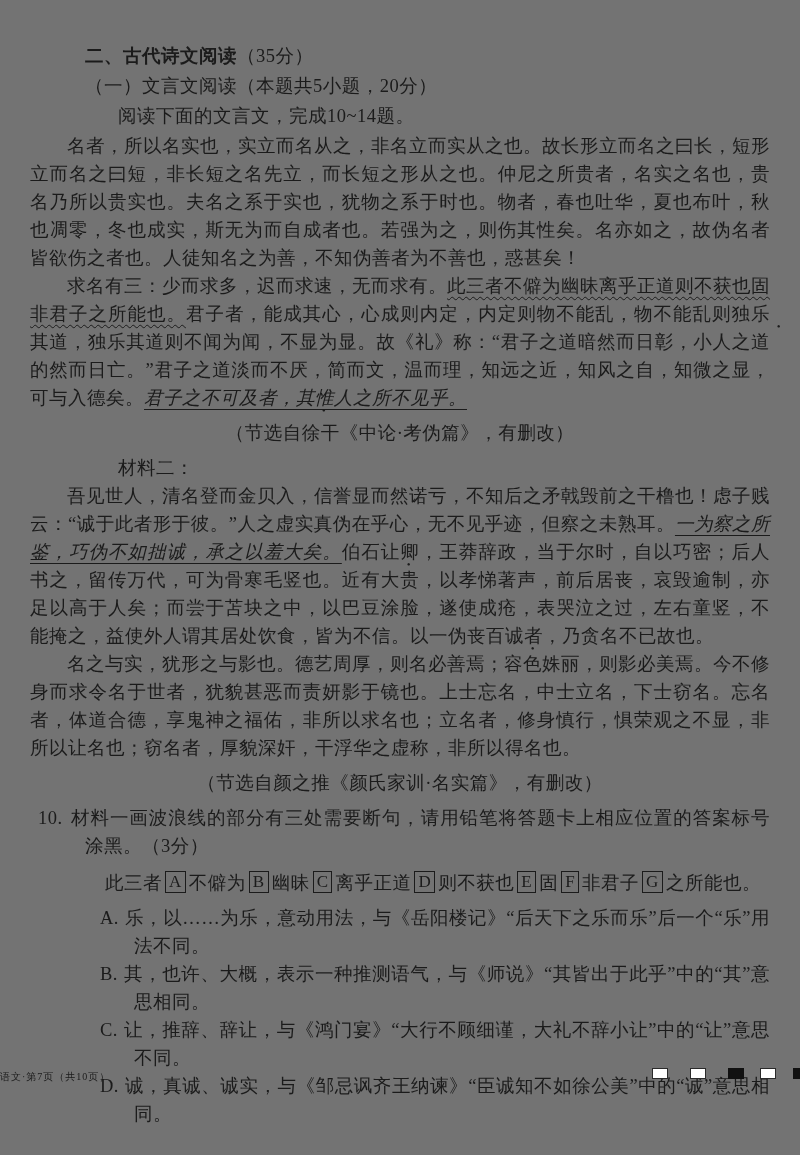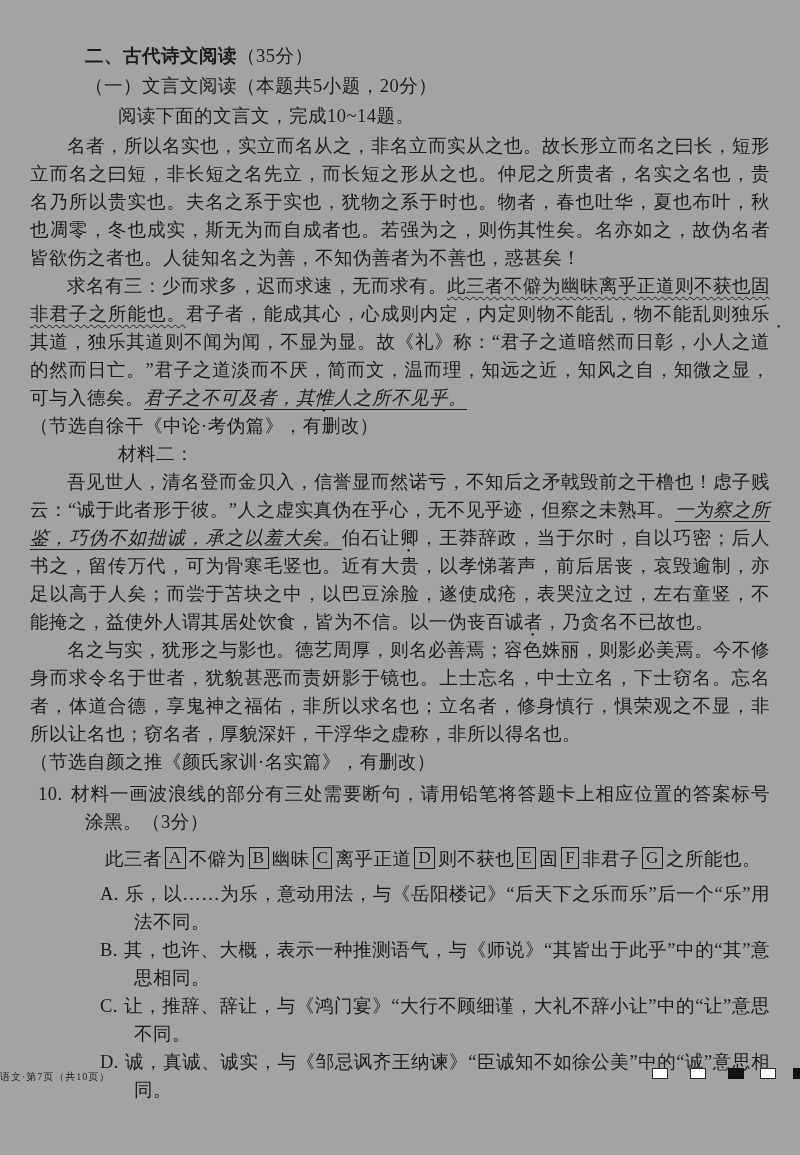--- a/index.html
+++ b/index.html
@@ -1,35 +1,35 @@
 <!DOCTYPE html>
 <html lang="zh"><head>
 <meta charset="utf-8">
 <style>
   html,body{margin:0;padding:0;background:#888;}
   .sheet{
     position:relative;
     width:800px;height:1155px;
     margin:0 auto;
-    background:#a3a3a3;
+    background:#737373;
     overflow:hidden;
     font-family:"Liberation Serif","DejaVu Serif",serif;
     color:#1b1b1b;
     font-size:18.5px;
     line-height:28px;
     letter-spacing:0.5px;
   }
   .content{padding:42px 30px 0 30px;}
   .h1{margin:0 0 2px 55px;}
   .h1 .bold{font-weight:bold;}
   .h2{margin:0 0 2px 55px;}
   .lead{margin:0 0 2px 88px;}
   .mlabel{margin:0 0 0 88px;}
   p.body{margin:0;text-indent:2em;text-align:justify;text-justify:inter-ideograph;}
-  .attrib{margin:0;text-align:left;}
+  .attrib{margin:7px;text-align:center;}
   .wavy{
     text-decoration:underline;
     text-decoration-style:wavy;
     text-decoration-thickness:1px;
     text-underline-offset:4px;
   }
   .ul{
     text-decoration:underline;
     text-decoration-style:solid;
     text-decoration-thickness:1.2px;

